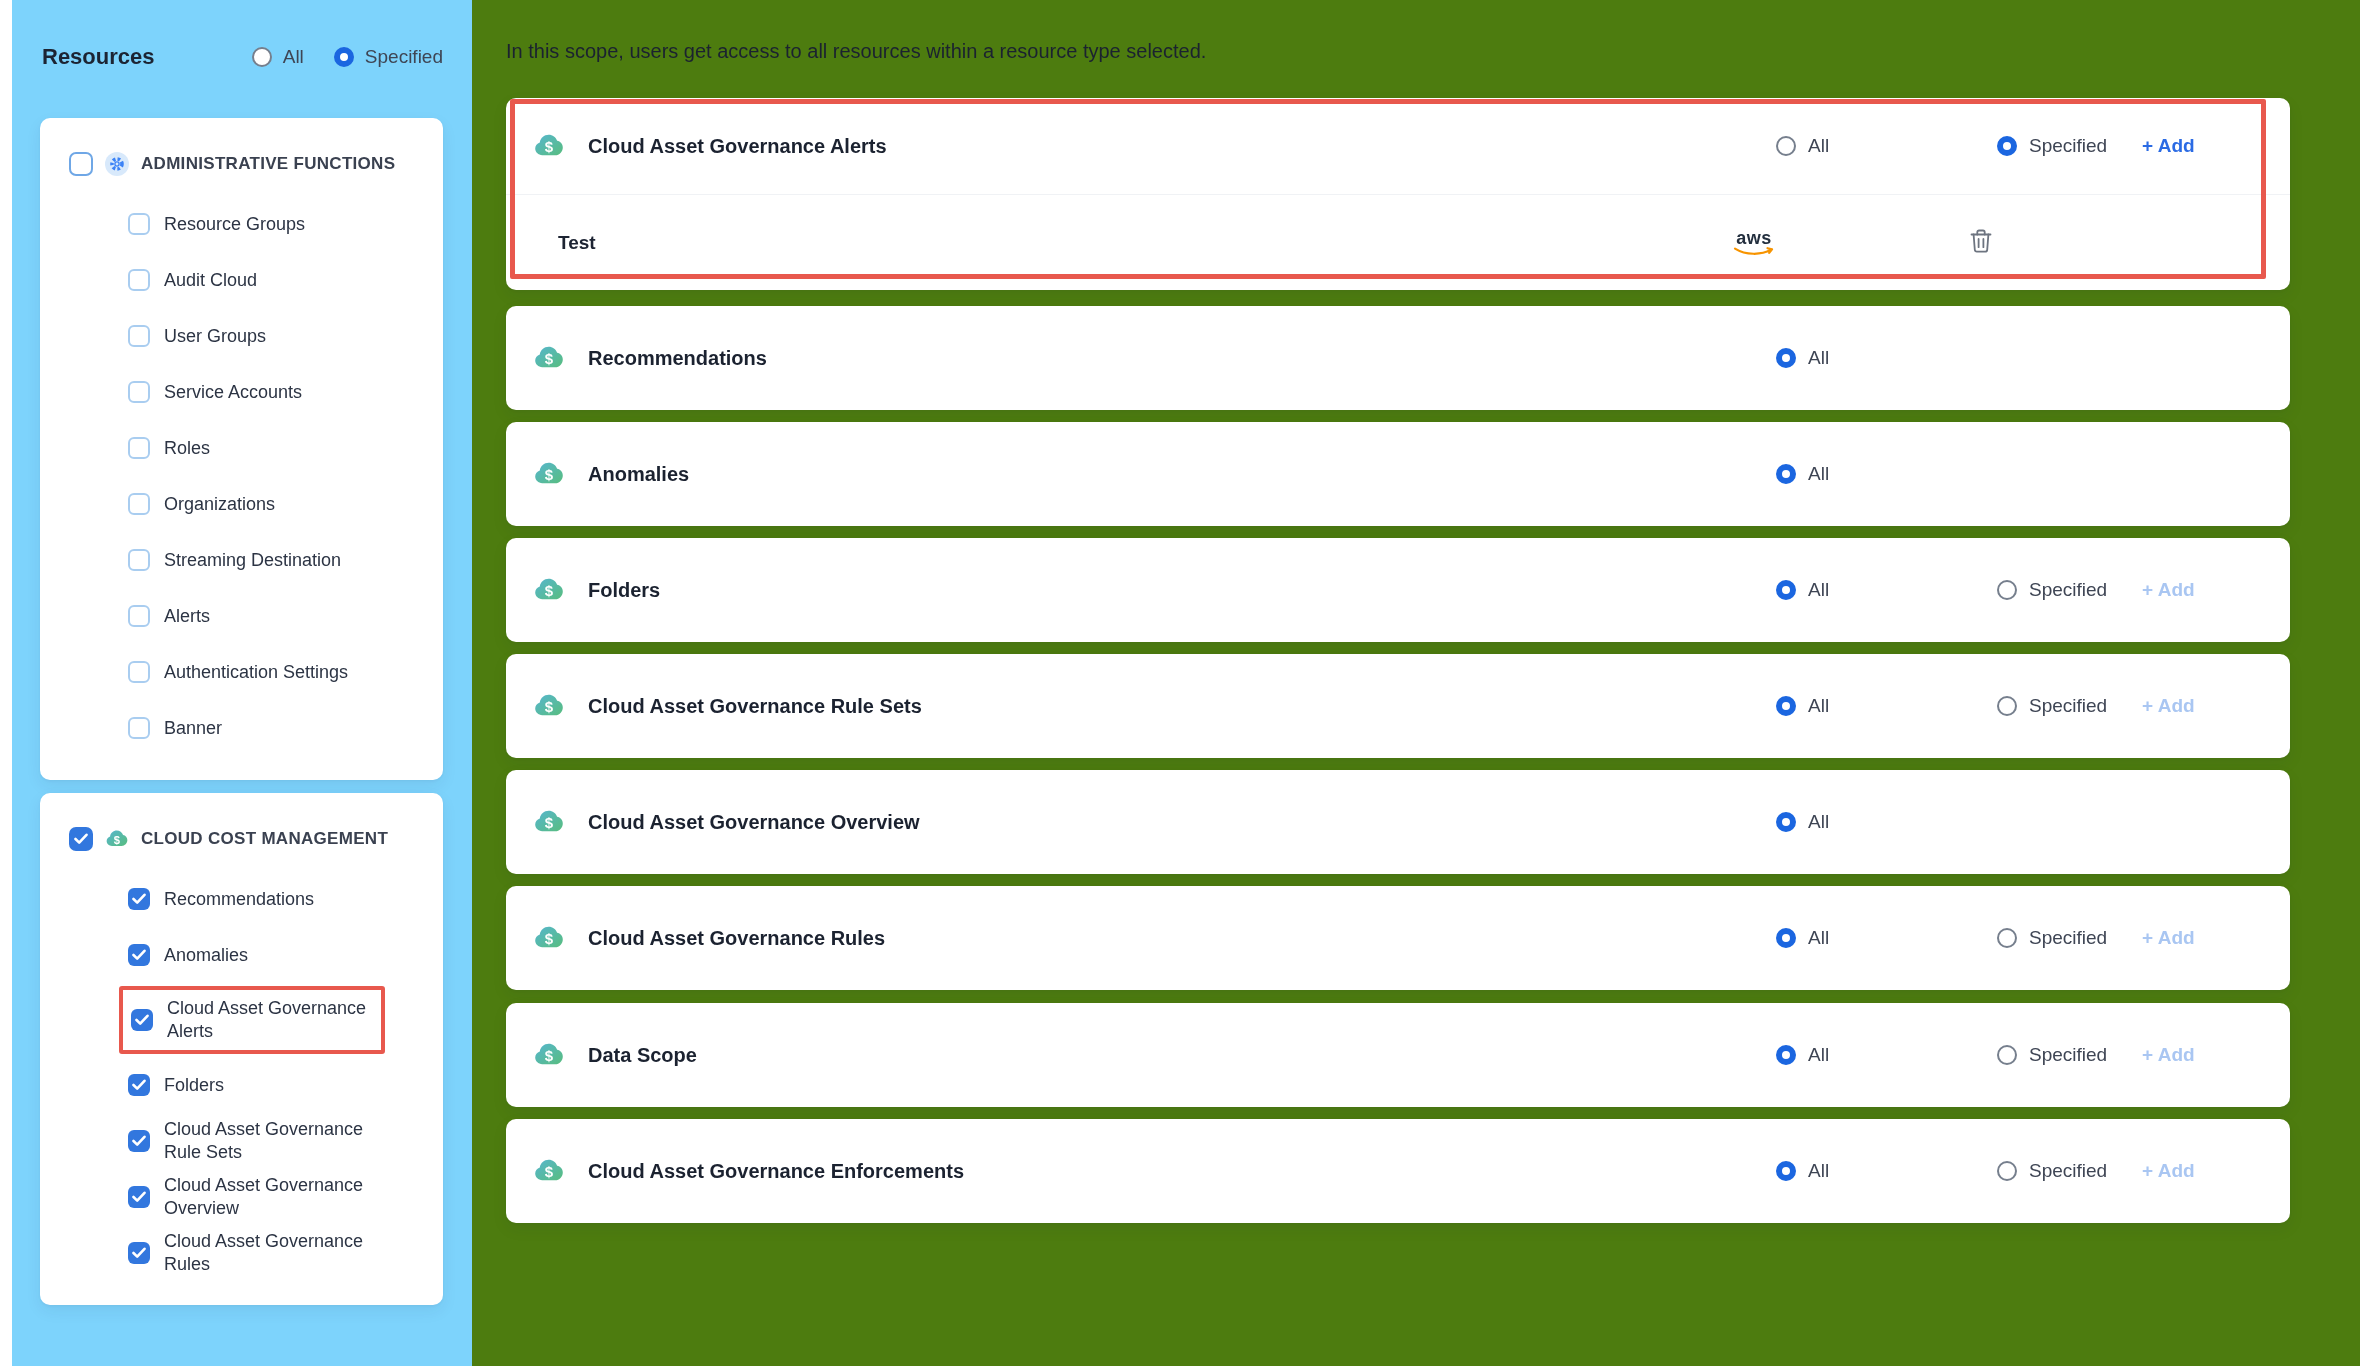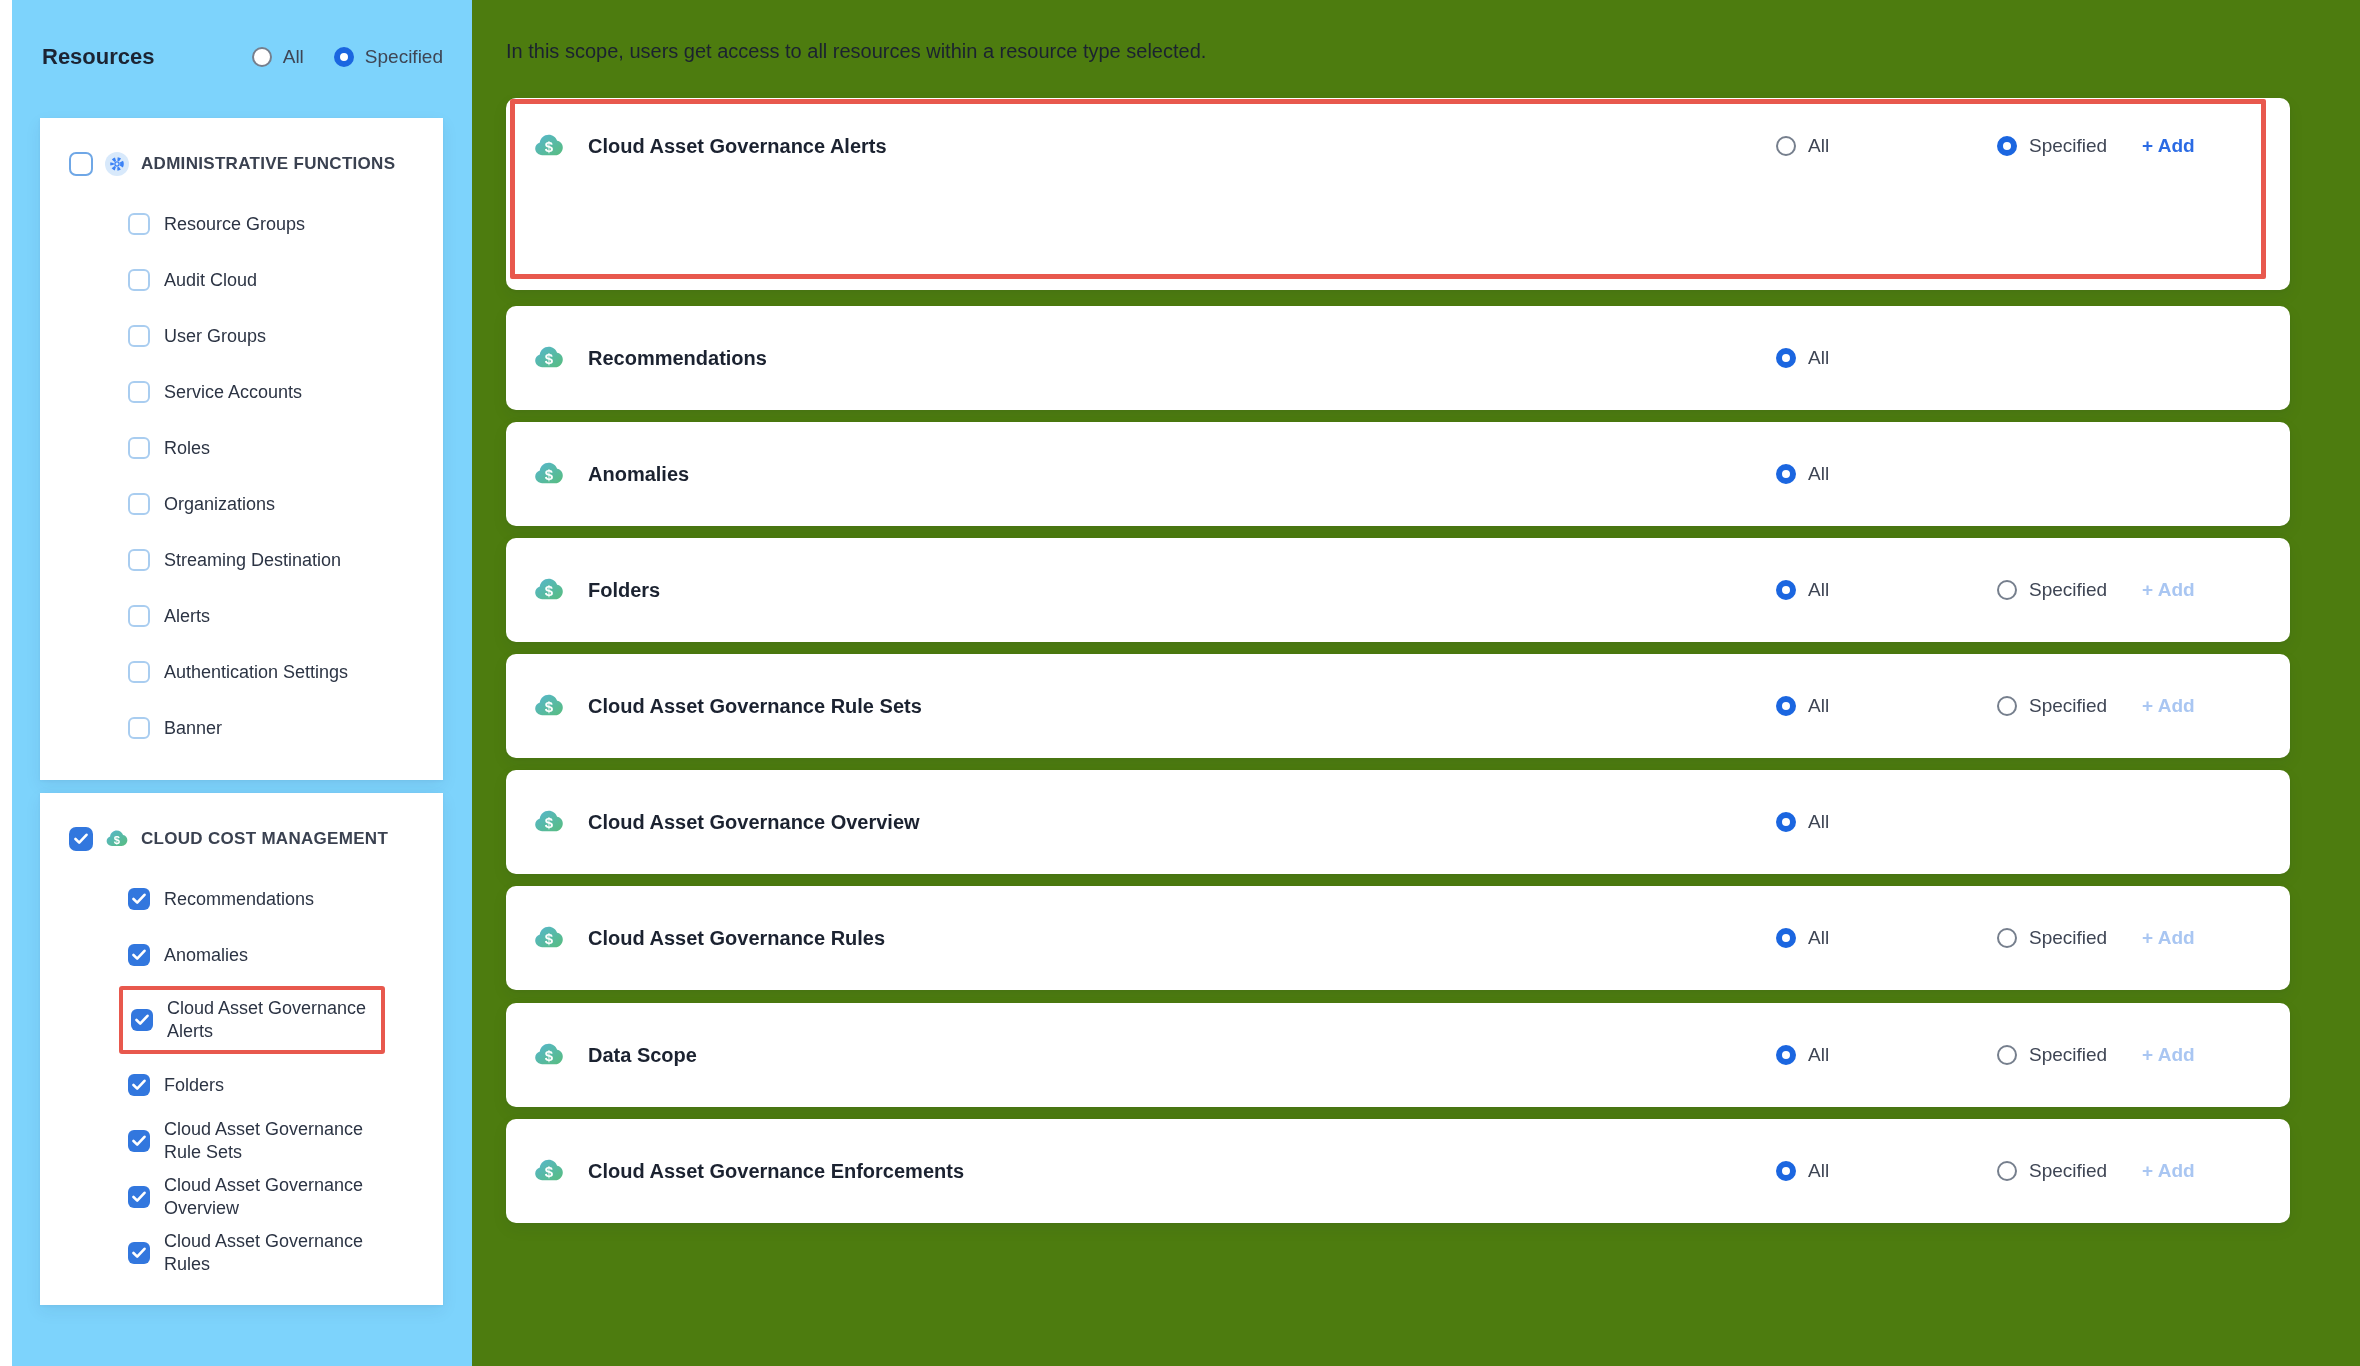--- a/index.html
+++ b/index.html
@@ -11,21 +11,21 @@
   .side-gutter{position:absolute;left:0;top:0;width:12px;height:100%;background:#ffffff;}
   .side-inner{position:absolute;left:40px;top:0;width:403px;}
   .side-header{display:flex;align-items:center;margin:36px 0 40px 2px;height:42px;}
   .side-title{font-size:22px;font-weight:700;color:#1c2433;flex:1;}
   .rgroup{display:flex;align-items:center;gap:11px;margin-left:30px;}
   .rlabel{font-size:19px;color:#3e4554;}
   .radio{width:20px;height:20px;border-radius:50%;box-sizing:border-box;background:#fff;flex:0 0 auto;}
   .radio.off{border:2px solid #767f8d;}
   .radio.on{border:6px solid #1b66e0;}
 
-  .side-card{background:#fff;border-radius:0;padding:26px 0 24px;
+  .side-card{background:#fff;border-radius:10px;padding:26px 0 24px;
              box-shadow:0 1px 3px rgba(30,40,70,.05),0 6px 16px rgba(30,40,70,.07);}
   .side-card + .side-card{margin-top:13px;}
   .sec-head{display:flex;align-items:center;gap:12px;padding-left:29px;height:40px;margin-bottom:12px;}
   .sec-title{font-size:17px;font-weight:700;color:#3a4150;letter-spacing:.3px;}
   .cb{box-sizing:border-box;border-radius:7px;display:flex;align-items:center;justify-content:center;flex:0 0 auto;}
   .cb.parent{width:24px;height:24px;}
   .cb.child{width:22px;height:22px;border-radius:6px;}
   .cb.off-parent{border:2.5px solid #6fa7e6;background:#fff;}
   .cb.off-child{border:2px solid #a9cdf0;background:#fff;}
   .cb.on{background:#3277de;border:none;}
@@ -222,20 +222,37 @@
           <div class="ctrl ctrl-all">
             <span class="radio off"></span>
             <span class="rlabel">All</span>
           </div>
           <div class="ctrl ctrl-spec">
             <span class="radio on"></span>
             <span class="rlabel">Specified</span>
           </div>
           <div class="ctrl ctrl-add">+ Add</div>
         </div>
+        <div class="res-sub">
+          <span class="sub-name">Test</span>
+          <span class="aws">
+            <span class="aws-text">aws</span>
+            <svg width="42" height="10" viewBox="0 0 42 10">
+              <path d="M2 1.6 C13 8.4 28 8.2 38 2.8" fill="none" stroke="#f79400" stroke-width="2.2" stroke-linecap="round"></path>
+              <path d="M34.5 1.2 L39 2.4 L36.2 5.8" fill="none" stroke="#f79400" stroke-width="2.2" stroke-linecap="round" stroke-linejoin="round"></path>
+            </svg>
+          </span>
+          <span class="trash"><svg width="26" height="28" viewBox="0 0 26 28" fill="none" stroke="#6d7480" stroke-width="1.8" stroke-linecap="round" stroke-linejoin="round">
+              <path d="M3.5 7.5 h19"></path>
+              <path d="M9.3 7.5 V5.2 a1.7 1.7 0 0 1 1.7 -1.7 h4 a1.7 1.7 0 0 1 1.7 1.7 V7.5"></path>
+              <path d="M5.6 7.5 l1.2 15.3 a2.1 2.1 0 0 0 2.1 1.9 h8.2 a2.1 2.1 0 0 0 2.1 -1.9 L20.4 7.5"></path>
+              <path d="M10.6 12 v8.2"></path>
+              <path d="M15.4 12 v8.2"></path>
+            </svg></span>
+        </div>
         <div class="annot" style="left: 4px; top: 1px; width: 1746px; height: 170px;"></div>
       </div>
       <div class="res-card" style="top: 306px; height: 104px;">
         <div class="res-head" style="height: 104px;">
           <span class="cloudwrap"><svg width="32" height="32" viewBox="0 0 32 32">
               <path d="M9.3 25.2 C5.2 25.2 2.2 22.1 2.2 18.6 C2.2 15.7 4.1 13.3 6.8 12.5 C7.4 8.1 11.1 4.8 15.7 4.8 C19.6 4.8 22.9 7.2 24.1 10.7 C27.4 11.2 29.8 14 29.8 17.4 C29.8 21.7 26.4 25.2 22.2 25.2 Z" fill="url(#cloudGrad)"></path>
               <text x="15.8" y="22" text-anchor="middle" font-size="15" font-weight="bold" fill="#fff" font-family="Liberation Sans, sans-serif">$</text>
             </svg></span>
           <span class="res-title">Recommendations</span>
           <div class="ctrl ctrl-all">

